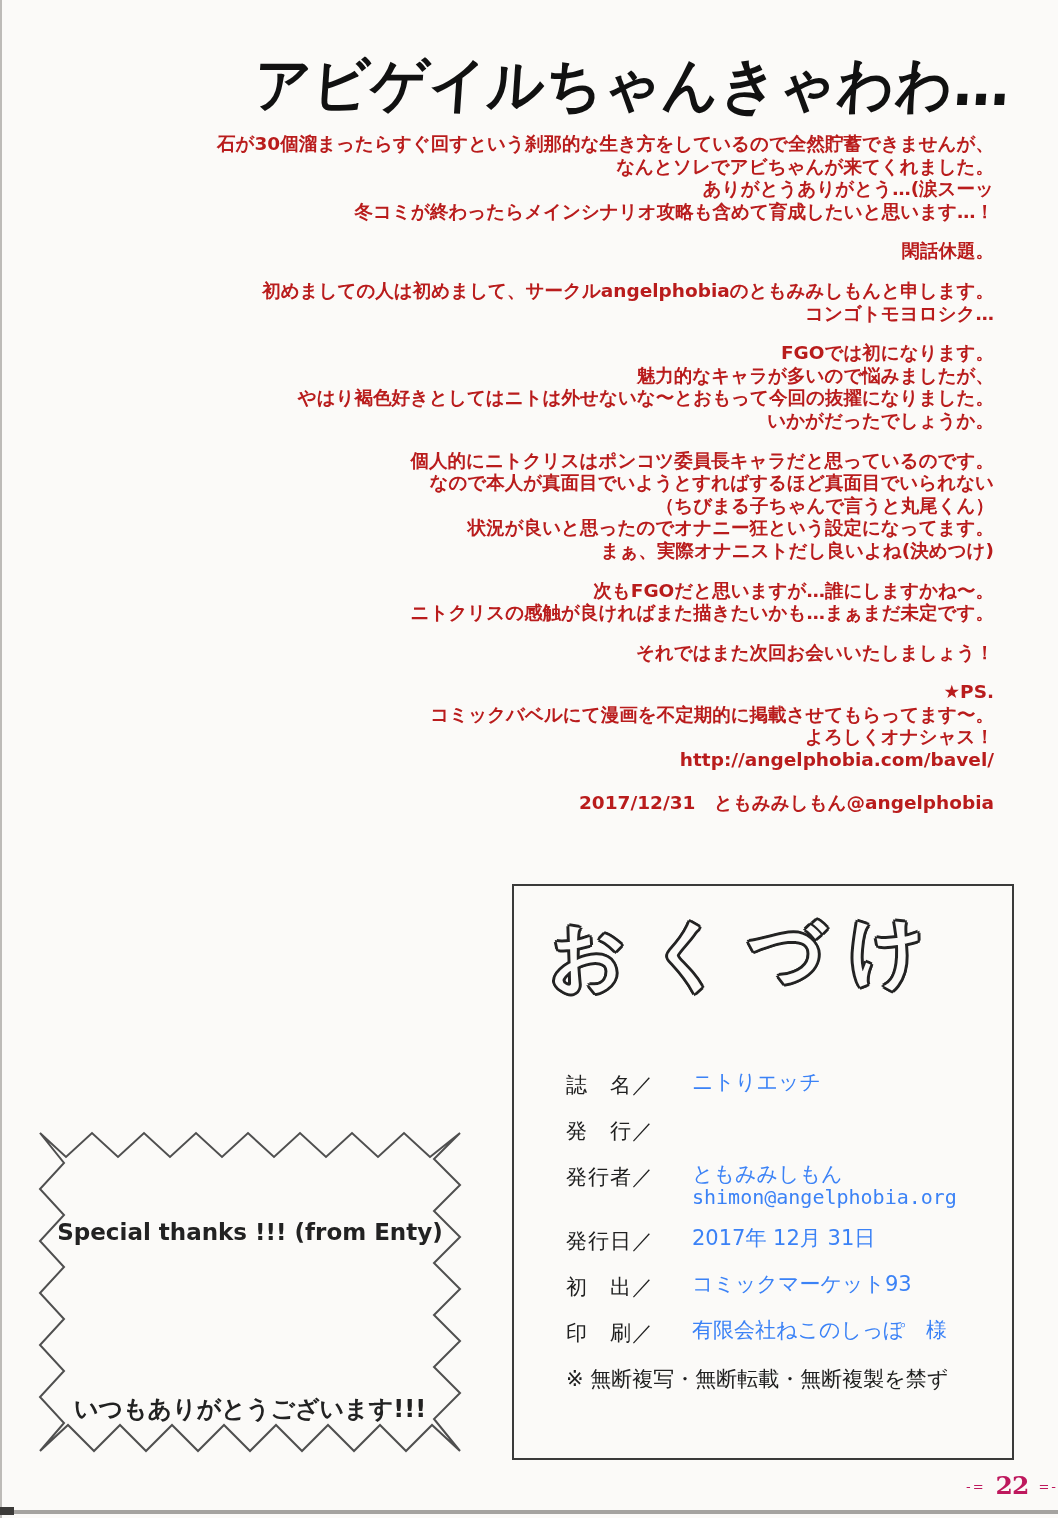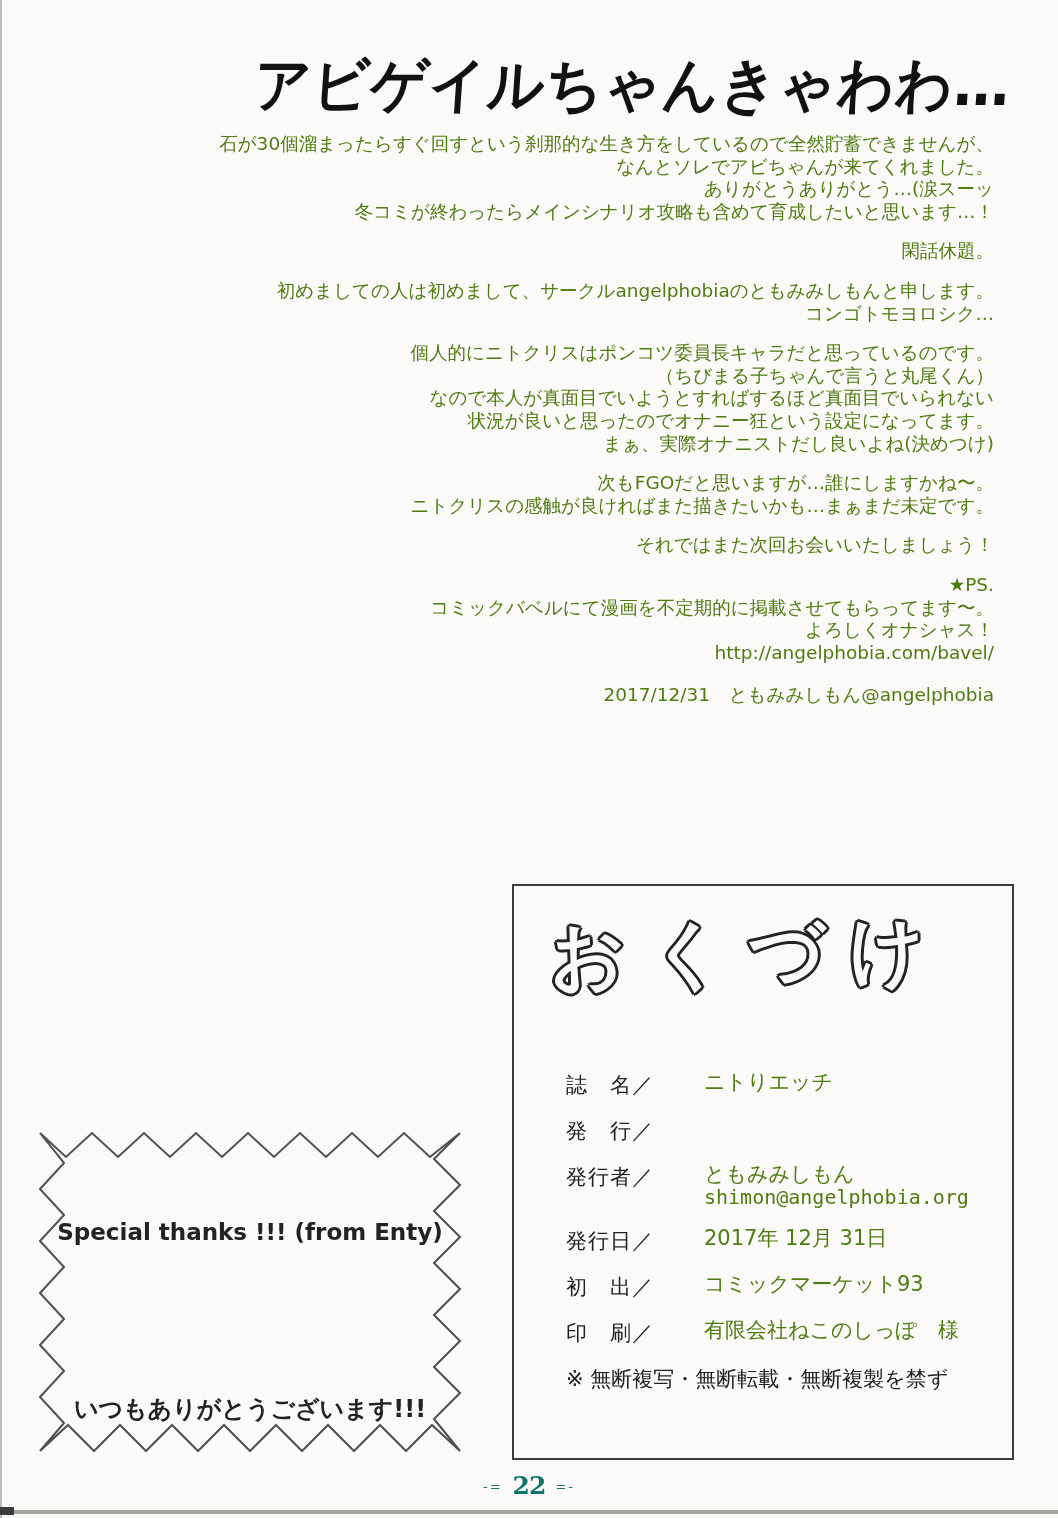--- a/index.html
+++ b/index.html
@@ -25,21 +25,21 @@
     position:absolute; top:46px; right:44px;
     font-size:56px; font-weight:900; color:#111;
     letter-spacing:1px; white-space:nowrap;
     transform:skewX(-4deg) scaleY(1.06);
     transform-origin:right top;
   }
 
   
   .body-text {
     position:absolute; top:133px; right:64px; width:930px;
-    text-align:right; font-size:18.5px; line-height:22.6px; color:#4d7c0f;
+    text-align:right; font-size:18.5px; line-height:22.6px; color:#b91c1c;font-weight:bold;
   }
   .para { margin:0 0 17px 0; }
   .para-date { margin-top:20px; }
   .line { white-space:nowrap; }
 
   
   .thanks-box { position:absolute; left:34px; top:1127px; width:432px; height:330px; }
   .thanks-box svg { position:absolute; inset:0; }
   .thanks-title {
     position:absolute; top:92px; left:0; width:100%;
@@ -63,28 +63,28 @@
     position:absolute; top:18px; left:36px;
     font-size:74px; font-weight:bold; letter-spacing:24px; white-space:nowrap;
     color:#fbfaf8;
     text-shadow: 3px 0 0 #232323, -3px 0 0 #232323, 0 3px 0 #232323, 0 -3px 0 #232323,
                  2px 2px 0 #232323, -2px 2px 0 #232323, 2px -2px 0 #232323, -2px -2px 0 #232323;
     transform:rotate(-1deg);
   }
   .colophon-rows { position:absolute; top:185px; left:52px; right:16px; font-size:21px; }
   .colophon-row { display:flex; margin-bottom:18px; }
   .colophon-label { flex:none; width:112px; letter-spacing:1px; white-space:nowrap; color:#202020; }
-  .colophon-values { margin-left:26px; line-height:23px; color:#4d7c0f; }
+  .colophon-values { margin-left:14px; line-height:23px; color:#3b82f6; }
   .colophon-values .latin { font-family:"DejaVu Sans Mono", monospace; font-size:20px; }
   .colophon-note { margin-top:3px; white-space:nowrap; color:#202020; }
 
   
   .page-number {
     position:absolute; left:0; bottom:18px; width:100%;
-    text-align:center; color:#0f766e;margin-top:12px;
+    text-align:right; color:#be185d;margin-top:12px;
   }
   .page-number .deco { font-size:13px; letter-spacing:2px; vertical-align:3px; }
   .page-number .num  { font-family:"DejaVu Serif", serif; font-size:25px; font-weight:bold; margin:0 10px; letter-spacing:-1px; }
 </style>
 </head>
 <body>
 
 <div class="page">
 
   <div class="edge-left"></div>
@@ -101,23 +101,29 @@
       <div class="line">冬コミが終わったらメインシナリオ攻略も含めて育成したいと思います…！</div>
     </div>
     <div class="para">
       <div class="line">閑話休題。</div>
     </div>
     <div class="para">
       <div class="line">初めましての人は初めまして、サークルangelphobiaのともみみしもんと申します。</div>
       <div class="line">コンゴトモヨロシク…</div>
     </div>
     <div class="para">
+      <div class="line">FGOでは初になります。</div>
+      <div class="line">魅力的なキャラが多いので悩みましたが、</div>
+      <div class="line">やはり褐色好きとしてはニトは外せないな〜とおもって今回の抜擢になりました。</div>
+      <div class="line">いかがだったでしょうか。</div>
+    </div>
+    <div class="para">
       <div class="line">個人的にニトクリスはポンコツ委員長キャラだと思っているのです。</div>
+      <div class="line">なので本人が真面目でいようとすればするほど真面目でいられない</div>
       <div class="line">（ちびまる子ちゃんで言うと丸尾くん）</div>
-      <div class="line">なので本人が真面目でいようとすればするほど真面目でいられない</div>
       <div class="line">状況が良いと思ったのでオナニー狂という設定になってます。</div>
       <div class="line">まぁ、実際オナニストだし良いよね(決めつけ)</div>
     </div>
     <div class="para">
       <div class="line">次もFGOだと思いますが…誰にしますかね〜。</div>
       <div class="line">ニトクリスの感触が良ければまた描きたいかも…まぁまだ未定です。</div>
     </div>
     <div class="para">
       <div class="line">それではまた次回お会いいたしましょう！</div>
     </div>

